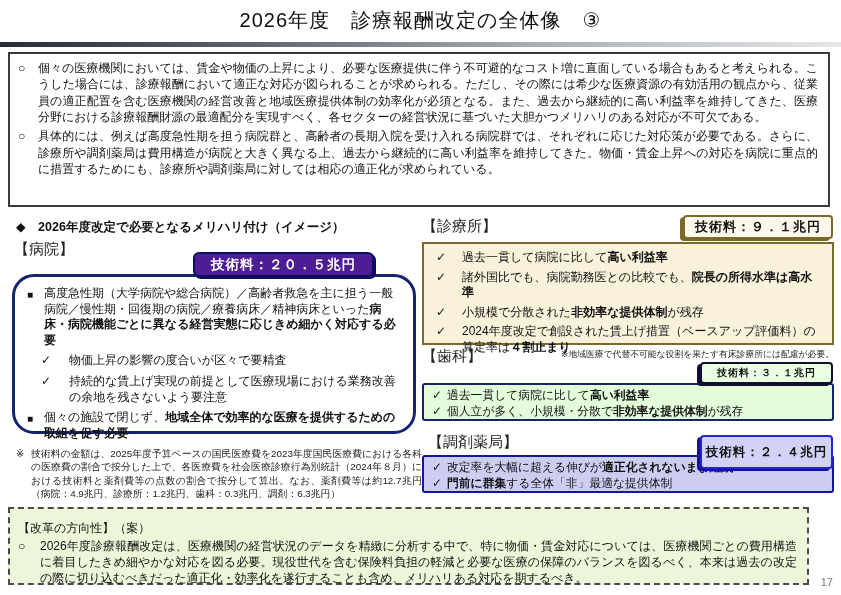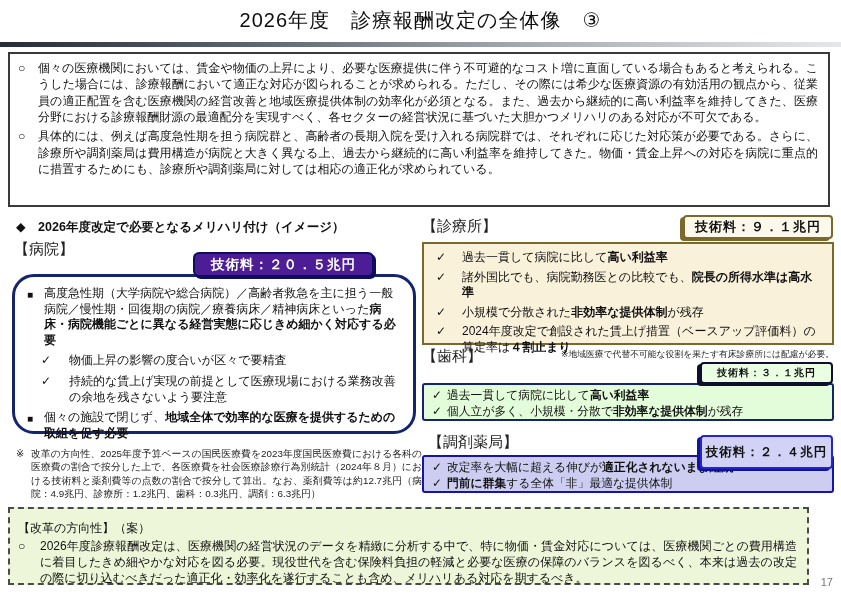--- a/index.html
+++ b/index.html
@@ -137,21 +137,21 @@
       <div class="tx"><span>持続的な賃上げ実現の前提として医療現場における業務改善の余地を残さないよう要注意</span></div>
     </div>
     <div class="row">
       <span class="mk mk-sq">■</span>
       <div class="tx"><span>個々の施設で閉じず、</span><b>地域全体で効率的な医療を提供するための取組を促す必要</b></div>
     </div>
   </div>
 
   <div class="footnote row">
     <span class="mk">※</span>
-    <div class="tx">改革の方向性、2025年度予算ベースの国民医療費を2023年度国民医療費における各科の医療費の割合で按分した上で、各医療費を社会医療診療行為別統計（2024年８月）における技術料と薬剤費等の点数の割合で按分して算出。なお、薬剤費等は約12.7兆円（病院：4.9兆円、診療所：1.2兆円、歯科：0.3兆円、調剤：6.3兆円）</div>
+    <div class="tx">技術料の金額は、2025年度予算ベースの国民医療費を2023年度国民医療費における各科の医療費の割合で按分した上で、各医療費を社会医療診療行為別統計（2024年８月）における技術料と薬剤費等の点数の割合で按分して算出。なお、薬剤費等は約12.7兆円（病院：4.9兆円、診療所：1.2兆円、歯科：0.3兆円、調剤：6.3兆円）</div>
   </div>
 
   <div class="sec-label" style="left:422px; top:217px;">【診療所】</div>
   <div class="badge badge-clinic">技術料：９．１兆円</div>
 
   <div class="clinic-box">
     <div class="row">
       <span class="mk">✓</span>
       <div class="tx"><span>過去一貫して病院に比して</span><b>高い利益率</b></div>
     </div>

